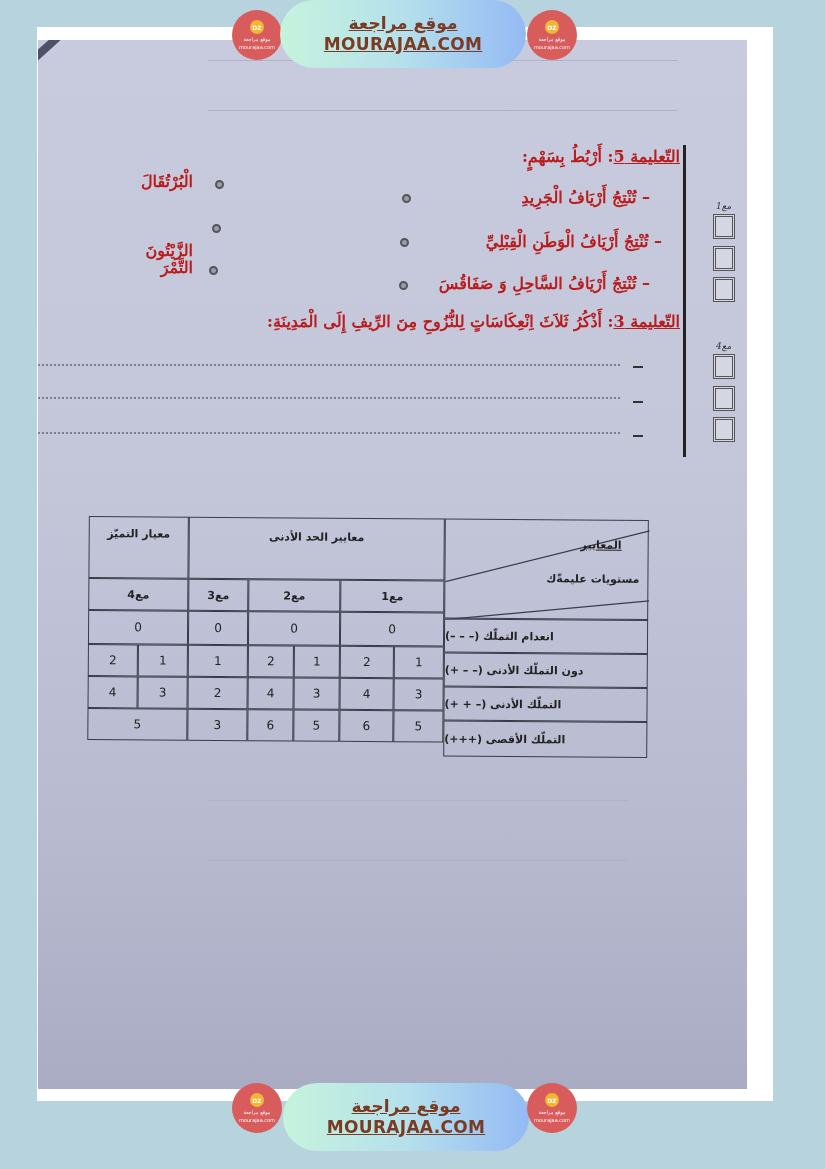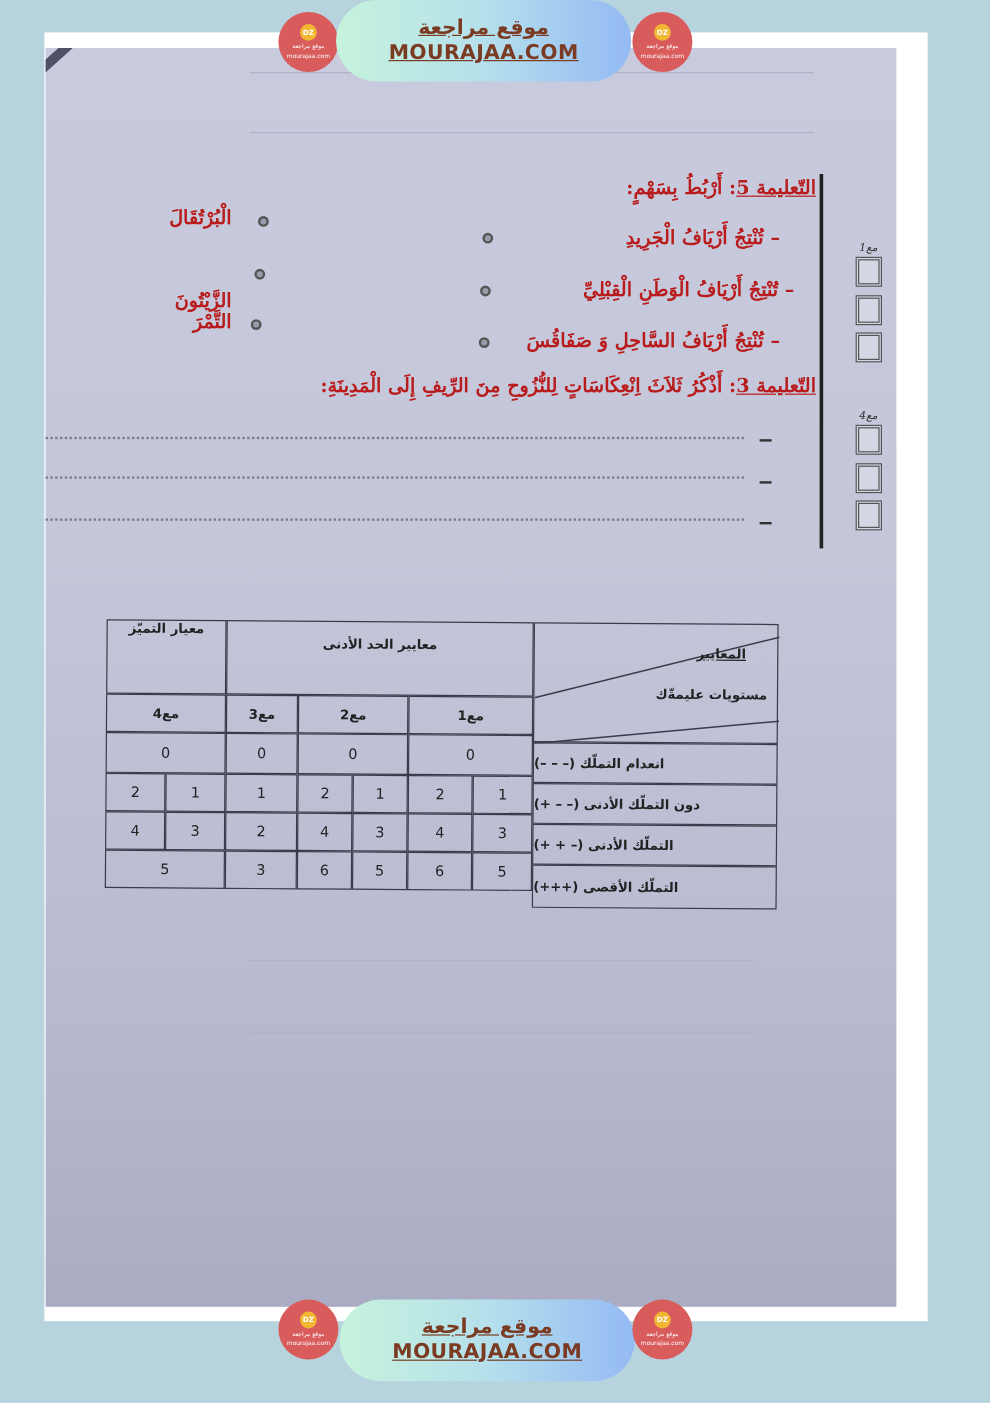--- a/index.html
+++ b/index.html
@@ -176,21 +176,21 @@
 <div class="cb" style="left:713px;top:246px;"></div>
 <div class="cb" style="left:713px;top:277px;"></div>
 
 <div class="cb-label" style="left:716px;top:341px;">مع4</div>
 <div class="cb" style="left:713px;top:354px;"></div>
 <div class="cb" style="left:713px;top:386px;"></div>
 <div class="cb" style="left:713px;top:417px;"></div>
 
 <div class="grid">
 
-  <div class="cell ar" style="left:0;top:0;width:100px;height:62px;align-items:flex-start;">معيار التميّز</div>
+  <div class="cell ar" style="left:0;top:0;width:100px;height:62px;align-items:flex-start;padding-top:10px;">معيار التميّز</div>
   <div class="cell ar" style="left:100px;top:0;width:256px;height:62px;align-items:flex-start;padding-top:12px;">معايير الحد الأدنى</div>
   <div class="cell" style="left:356px;top:0;width:204px;height:100px;">
     <svg width="204" height="100" style="position:absolute;left:0;top:0;">
       <line x1="0" y1="62" x2="204" y2="10" stroke="#3a3b4a" stroke-width="1.3"></line>
       <line x1="0" y1="100" x2="204" y2="80" stroke="#3a3b4a" stroke-width="1.3"></line>
     </svg>
     <span class="ar" style="position:absolute;right:26px;top:18px;font-size:11px;font-weight:bold;direction:rtl;text-decoration:underline;">المعايير</span>
     <span class="ar" style="position:absolute;right:8px;top:52px;font-size:11px;font-weight:bold;direction:rtl;">مستويات عليمةّك</span>
   </div>
 

